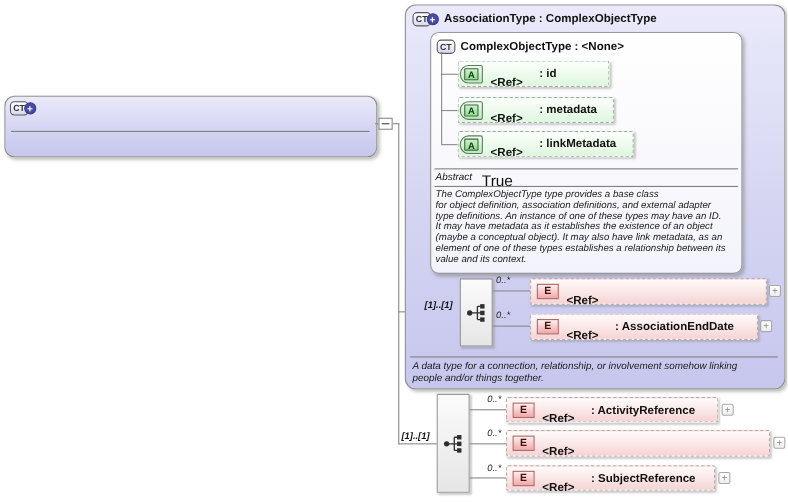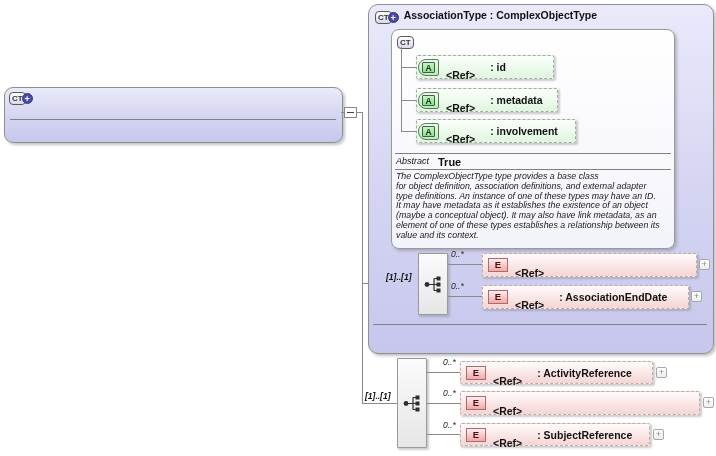--- a/index.html
+++ b/index.html
@@ -2,21 +2,21 @@
 <html><head>
 <meta charset="utf-8">
 <style>
   html,body{margin:0;padding:0;background:#fff;}
   .canvas{position:relative;width:716px;height:456px;background:#ffffff;
           font-family:"Liberation Sans",sans-serif;overflow:hidden;}
   .box{position:absolute;border:1px solid #8f8f8f;border-radius:9px;
        box-shadow:2px 2px 3px rgba(120,120,120,.45);}
   .purple{background:linear-gradient(180deg,#eaeafb 0%,#d4d4f2 55%,#c7c7ee 100%);}
   .whitebox{background:linear-gradient(180deg,#ffffff 0%,#f3f3fb 100%);border-color:#9a9a9a;border-radius:8px;}
-  .hdr{position:absolute;display:flex;align-items:flex-start;gap:5px;}
+  .hdr{position:absolute;display:flex;align-items:flex-end;gap:5px;}
   .title{font-weight:bold;font-size:10.5px;color:#111;line-height:11.5px;white-space:pre-line;}
   .ct-badge{display:inline-flex;align-items:center;flex:none;margin-top:0.5px;}
   .ct-rect{border:1px solid #5a5a5a;border-radius:4px;background:linear-gradient(#ffffff,#d8d8f0);
            font-size:8px;font-weight:bold;color:#333;padding:0 2px;height:11px;line-height:11px;}
   .ct-plus{width:11px;height:11px;border-radius:50%;background:#4a4aa8;border:1px solid #38388a;
            color:#fff;font-size:9px;line-height:10px;text-align:center;font-weight:bold;
            margin-left:-4px;box-sizing:border-box;z-index:2;}
   .sep{position:absolute;height:1px;background:#808080;}
   .note{position:absolute;font-style:italic;font-size:9px;color:#1a1a1a;line-height:10.5px;white-space:pre-line;}
   .attr-row{position:absolute;display:flex;align-items:center;border:1px dashed #9cae9c;
@@ -43,21 +43,21 @@
           background:linear-gradient(#ffffff,#ededed);color:#8a8a8a;font-size:9px;line-height:9px;
           text-align:center;border-radius:2px;box-sizing:border-box;}
   .hline,.vline{position:absolute;background:#8a8a8a;}
   .hline{height:1px;} .vline{width:1px;}
   .occ{position:absolute;font-size:8.5px;font-style:italic;font-weight:bold;color:#111;white-space:nowrap;}
   .card{position:absolute;font-size:8.5px;font-style:italic;color:#222;}
   .minus{position:absolute;left:344px;top:107px;width:13px;height:11px;border:1px solid #888;
          background:#fff;display:flex;align-items:center;justify-content:center;box-sizing:border-box;}
   .minus::after{content:"";width:7px;height:1px;background:#444;}
   .abs-label{position:absolute;font-size:9px;font-style:italic;color:#111;}
-  .abs-value{position:absolute;font-size:11px;font-weight:bold;color:#111;}
+  .abs-value{position:absolute;font-size:14px;font-weight:normal;color:#111;}
   .desc{position:absolute;font-size:8.8px;font-style:italic;color:#1a1a1a;line-height:9.8px;white-space:pre-line;}
 </style>
 </head>
 <body>
 
 <div class="canvas">
 
   <div class="box purple" style="left:4px;top:87px;width:337px;height:54px;">
     <div class="hdr" style="left:4px;top:3px;width:326px;">
       <span class="ct-badge">
@@ -82,20 +82,21 @@
         <span class="ct-plus">+</span>
       </span>
       <span class="title">AssociationType : ComplexObjectType</span>
     </div>
 
     <div class="box whitebox" style="left:22px;top:24px;width:282px;height:218px;">
       <div class="hdr" style="left:5px;top:5px;width:270px;">
         <span class="ct-badge">
           <span class="ct-rect">CT</span>
         </span>
+        <span class="title">ComplexObjectType : &lt;None&gt;</span>
       </div>
 
       <div class="vline" style="left:9px;top:17px;height:84px;"></div>
       <div class="hline" style="left:9px;top:37px;width:15px;"></div>
       <div class="hline" style="left:9px;top:70px;width:15px;"></div>
       <div class="hline" style="left:9px;top:101px;width:15px;"></div>
 
       <div class="attr-row" style="left:24px;top:25px;width:138px;height:24px;">
         <span class="a-tag">
           <span class="a-sq">A</span>
@@ -108,37 +109,39 @@
           <span class="a-sq">A</span>
         </span>
         <span class="ref">&lt;Ref&gt;</span>
         <span class="rowname">: metadata</span>
       </div>
       <div class="attr-row" style="left:24px;top:89px;width:160px;height:24px;">
         <span class="a-tag">
           <span class="a-sq">A</span>
         </span>
         <span class="ref">&lt;Ref&gt;</span>
-        <span class="rowname">: involvement</span>
+        <span class="rowname">: linkMetadata</span>
       </div>
 
       <div class="sep" style="left:3px;top:123px;width:276px;"></div>
       <div class="abs-label" style="left:4px;top:126px;">Abstract</div>
       <div class="abs-value" style="left:46px;top:126px;">True</div>
       <div class="sep" style="left:3px;top:139px;width:276px;"></div>
       <div class="desc" style="left:4px;top:142px;width:274px;">The ComplexObjectType type provides a base class
 for object definition, association definitions, and external adapter
 type definitions. An instance of one of these types may have an ID.
 It may have metadata as it establishes the existence of an object
 (maybe a conceptual object). It may also have link metadata, as an
 element of one of these types establishes a relationship between its
 value and its context.</div>
     </div>
 
     <div class="sep" style="left:4px;top:319px;width:334px;"></div>
+    <div class="note" style="left:6px;top:322px;width:330px;">A data type for a connection, relationship, or involvement somehow linking
+people and/or things together.</div>
   </div>
 
   <div class="occ" style="left:386px;top:272px;">[1]..[1]</div>
   <div class="seq" style="left:418px;top:253px;width:30px;height:62px;">
     <svg width="21" height="19" viewBox="0 0 21 19">
       <circle cx="4" cy="9.5" r="2.4" fill="#2e2e2e"></circle>
       <path d="M4 9.5 H11 M11 3.5 V15.5 M11 3.5 H14 M11 9.5 H14 M11 15.5 H14" stroke="#2e2e2e" stroke-width="1.2" fill="none"></path>
       <rect x="13.5" y="1.5" width="4" height="4" fill="#2e2e2e"></rect>
       <rect x="13.5" y="7.5" width="4" height="4" fill="#2e2e2e"></rect>
       <rect x="13.5" y="13.5" width="4" height="4" fill="#2e2e2e"></rect>

